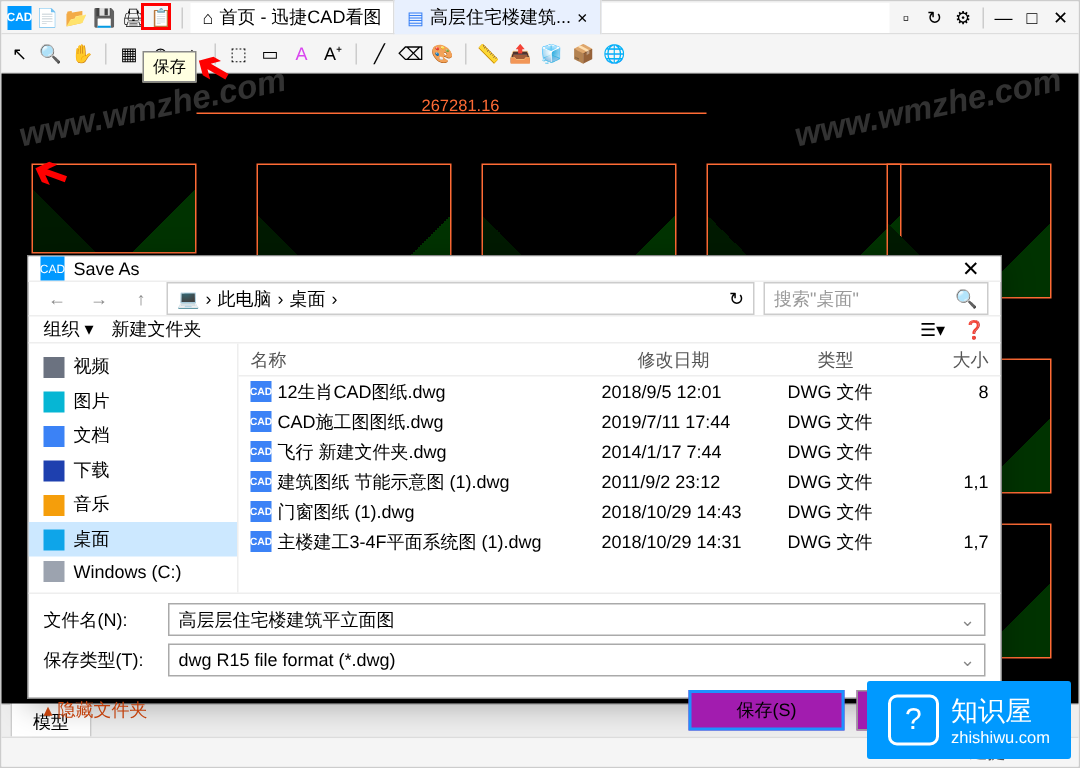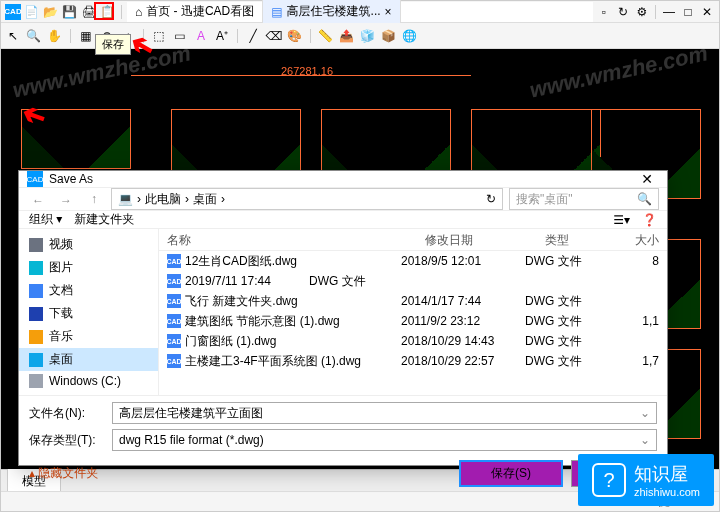--- a/index.html
+++ b/index.html
@@ -210,20 +210,21 @@
       <div id="files">
           <div class="fl-row">
             <span class="fico">CAD</span>
             <span class="col-name" style="flex:1">12生肖CAD图纸.dwg</span>
             <span class="col-date">2018/9/5 12:01</span>
             <span class="col-type">DWG 文件</span>
             <span class="col-size">8</span>
           </div>
           <div class="fl-row">
             <span class="fico">CAD</span>
+            <span class="col-name" style="flex:1">CAD施工图图纸.dwg</span>
             <span class="col-date">2019/7/11 17:44</span>
             <span class="col-type">DWG 文件</span>
             <span class="col-size"></span>
           </div>
           <div class="fl-row">
             <span class="fico">CAD</span>
             <span class="col-name" style="flex:1">飞行 新建文件夹.dwg</span>
             <span class="col-date">2014/1/17 7:44</span>
             <span class="col-type">DWG 文件</span>
             <span class="col-size"></span>
@@ -238,21 +239,21 @@
           <div class="fl-row">
             <span class="fico">CAD</span>
             <span class="col-name" style="flex:1">门窗图纸 (1).dwg</span>
             <span class="col-date">2018/10/29 14:43</span>
             <span class="col-type">DWG 文件</span>
             <span class="col-size"></span>
           </div>
           <div class="fl-row">
             <span class="fico">CAD</span>
             <span class="col-name" style="flex:1">主楼建工3-4F平面系统图 (1).dwg</span>
-            <span class="col-date">2018/10/29 22:57</span>
+            <span class="col-date">2018/10/29 14:31</span>
             <span class="col-type">DWG 文件</span>
             <span class="col-size">1,7</span>
           </div>
         </div>
     </div>
   </div>
   <div class="dlg-foot">
     <div class="ff-row">
       <span class="ff-label">文件名(N):</span>
       <div class="ff-input">

